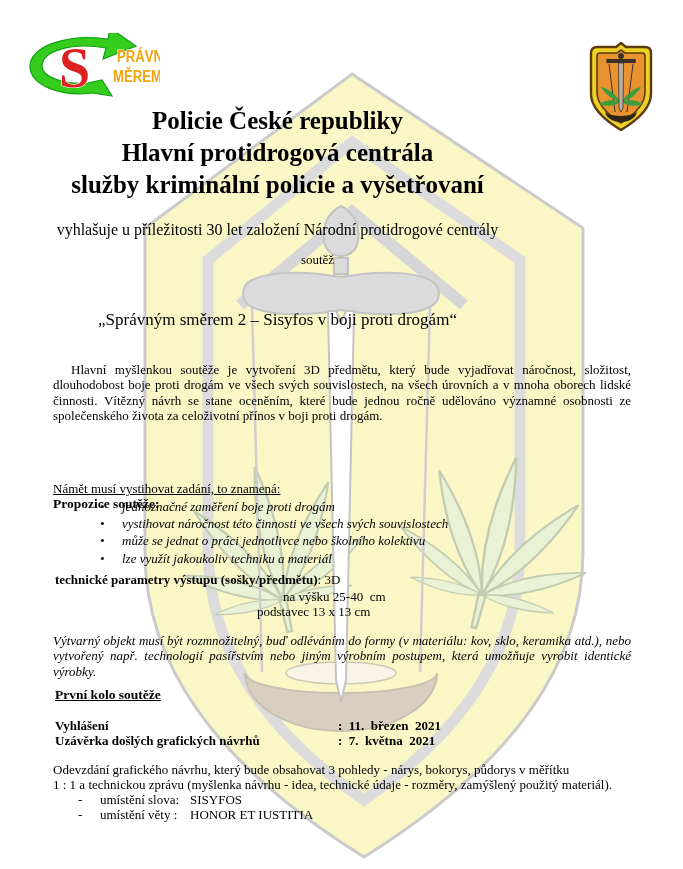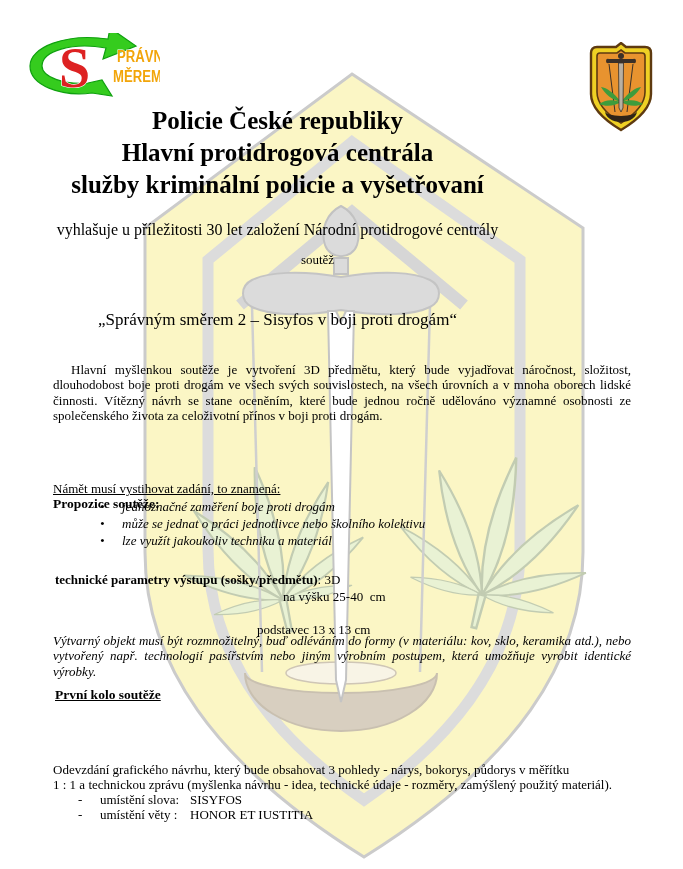--- a/index.html
+++ b/index.html
@@ -20,21 +20,21 @@
   .body-text{font-size:13px;line-height:15.4px;}
   .para{left:53px;width:578px;text-align:justify;}
   .para1{top:362px;text-indent:18px;}
   .propozice{top:452px;left:53px;font-weight:bold;font-size:13.5px;margin-top:44px;}
   .namet{top:481px;left:53px;text-decoration:underline;}
   .bullets{top:498px;left:100px;font-style:italic;}
   .bullets .bl{line-height:17.2px;}
   .bullets .dot{display:inline-block;width:22px;}
   .tech{top:572px;left:55px;}
   .techline1{top:589px;left:259px;white-space:pre-wrap;padding-left:24px;}
-  .techline2{top:622px;left:257px;white-space:pre-wrap;}
+  .techline2{top:604px;left:257px;white-space:pre-wrap;}
   .para2{top:633px;font-style:italic;}
   .prvni{top:687px;left:55px;font-weight:bold;text-decoration:underline;font-size:13.5px;}
   .dates{top:718px;left:55px;font-weight:bold;}
   .dates .row{display:flex;line-height:15.4px;}
   .dates .lbl{width:283px;}
   .dates .val{white-space:pre-wrap;}
   .para3{top:762px;left:53px;width:585px;}
   .dashes{top:792px;left:78px;}
   .dashes .row{display:flex;line-height:15.4px;}
   .dashes .dash{width:22px;}
@@ -127,32 +127,43 @@
     <div class="abs center soutez">soutěž</div>
     <div class="abs center quote">„Správným směrem 2 – Sisyfos v boji proti drogám“</div>
 
     <div class="abs para para1 body-text">Hlavní myšlenkou soutěže je vytvoření 3D předmětu, který bude vyjadřovat náročnost, složitost, dlouhodobost boje proti drogám ve všech svých souvislostech, na všech úrovních a v mnoha oborech lidské činnosti. Vítězný návrh se stane oceněním, které bude jednou ročně udělováno významné osobnosti ze společenského života za celoživotní přínos v boji proti drogám.</div>
 
     <div class="abs propozice">Propozice soutěže:</div>
     <div class="abs namet body-text">Námět musí vystihovat zadání, to znamená:</div>
 
     <div class="abs bullets body-text">
       <div class="bl"><span class="dot">•</span><span>jednoznačné zaměření boje proti drogám</span></div>
+      <div class="bl"><span class="dot">•</span><span>vystihovat náročnost této činnosti ve všech svých souvislostech</span></div>
       <div class="bl"><span class="dot">•</span><span>může se jednat o práci jednotlivce nebo školního kolektivu</span></div>
       <div class="bl"><span class="dot">•</span><span>lze využít jakoukoliv techniku a materiál</span></div>
     </div>
 
     <div class="abs tech body-text"><b class="inlbl">technické parametry výstupu (sošky/předmětu)</b><span>: 3D</span></div>
     <div class="abs techline1 body-text">na výšku 25-40  cm</div>
     <div class="abs techline2 body-text">podstavec 13 x 13 cm</div>
 
     <div class="abs para para2 body-text">Výtvarný objekt musí být rozmnožitelný, buď odléváním do formy (v materiálu: kov, sklo, keramika atd.), nebo vytvořený např. technologií pasířstvím nebo jiným výrobním postupem, která umožňuje vyrobit identické výrobky.</div>
 
     <div class="abs prvni">První kolo soutěže</div>
 
+    <div class="abs dates body-text">
+      <div class="row">
+        <span class="lbl">Vyhlášení</span>
+        <span class="val">:  11.  březen  2021</span>
+      </div>
+      <div class="row">
+        <span class="lbl">Uzávěrka došlých grafických návrhů</span>
+        <span class="val">:  7.  května  2021</span>
+      </div>
+    </div>
 
     <div class="abs para3 body-text">
       <div>Odevzdání grafického návrhu, který bude obsahovat 3 pohledy - nárys, bokorys, půdorys v měřítku</div>
       <div>1 : 1 a technickou zprávu (myšlenka návrhu - idea, technické údaje - rozměry, zamýšlený použitý materiál).</div>
     </div>
 
     <div class="abs dashes body-text">
       <div class="row">
         <span class="dash">-</span>
         <span class="lbl">umístění slova:</span>

